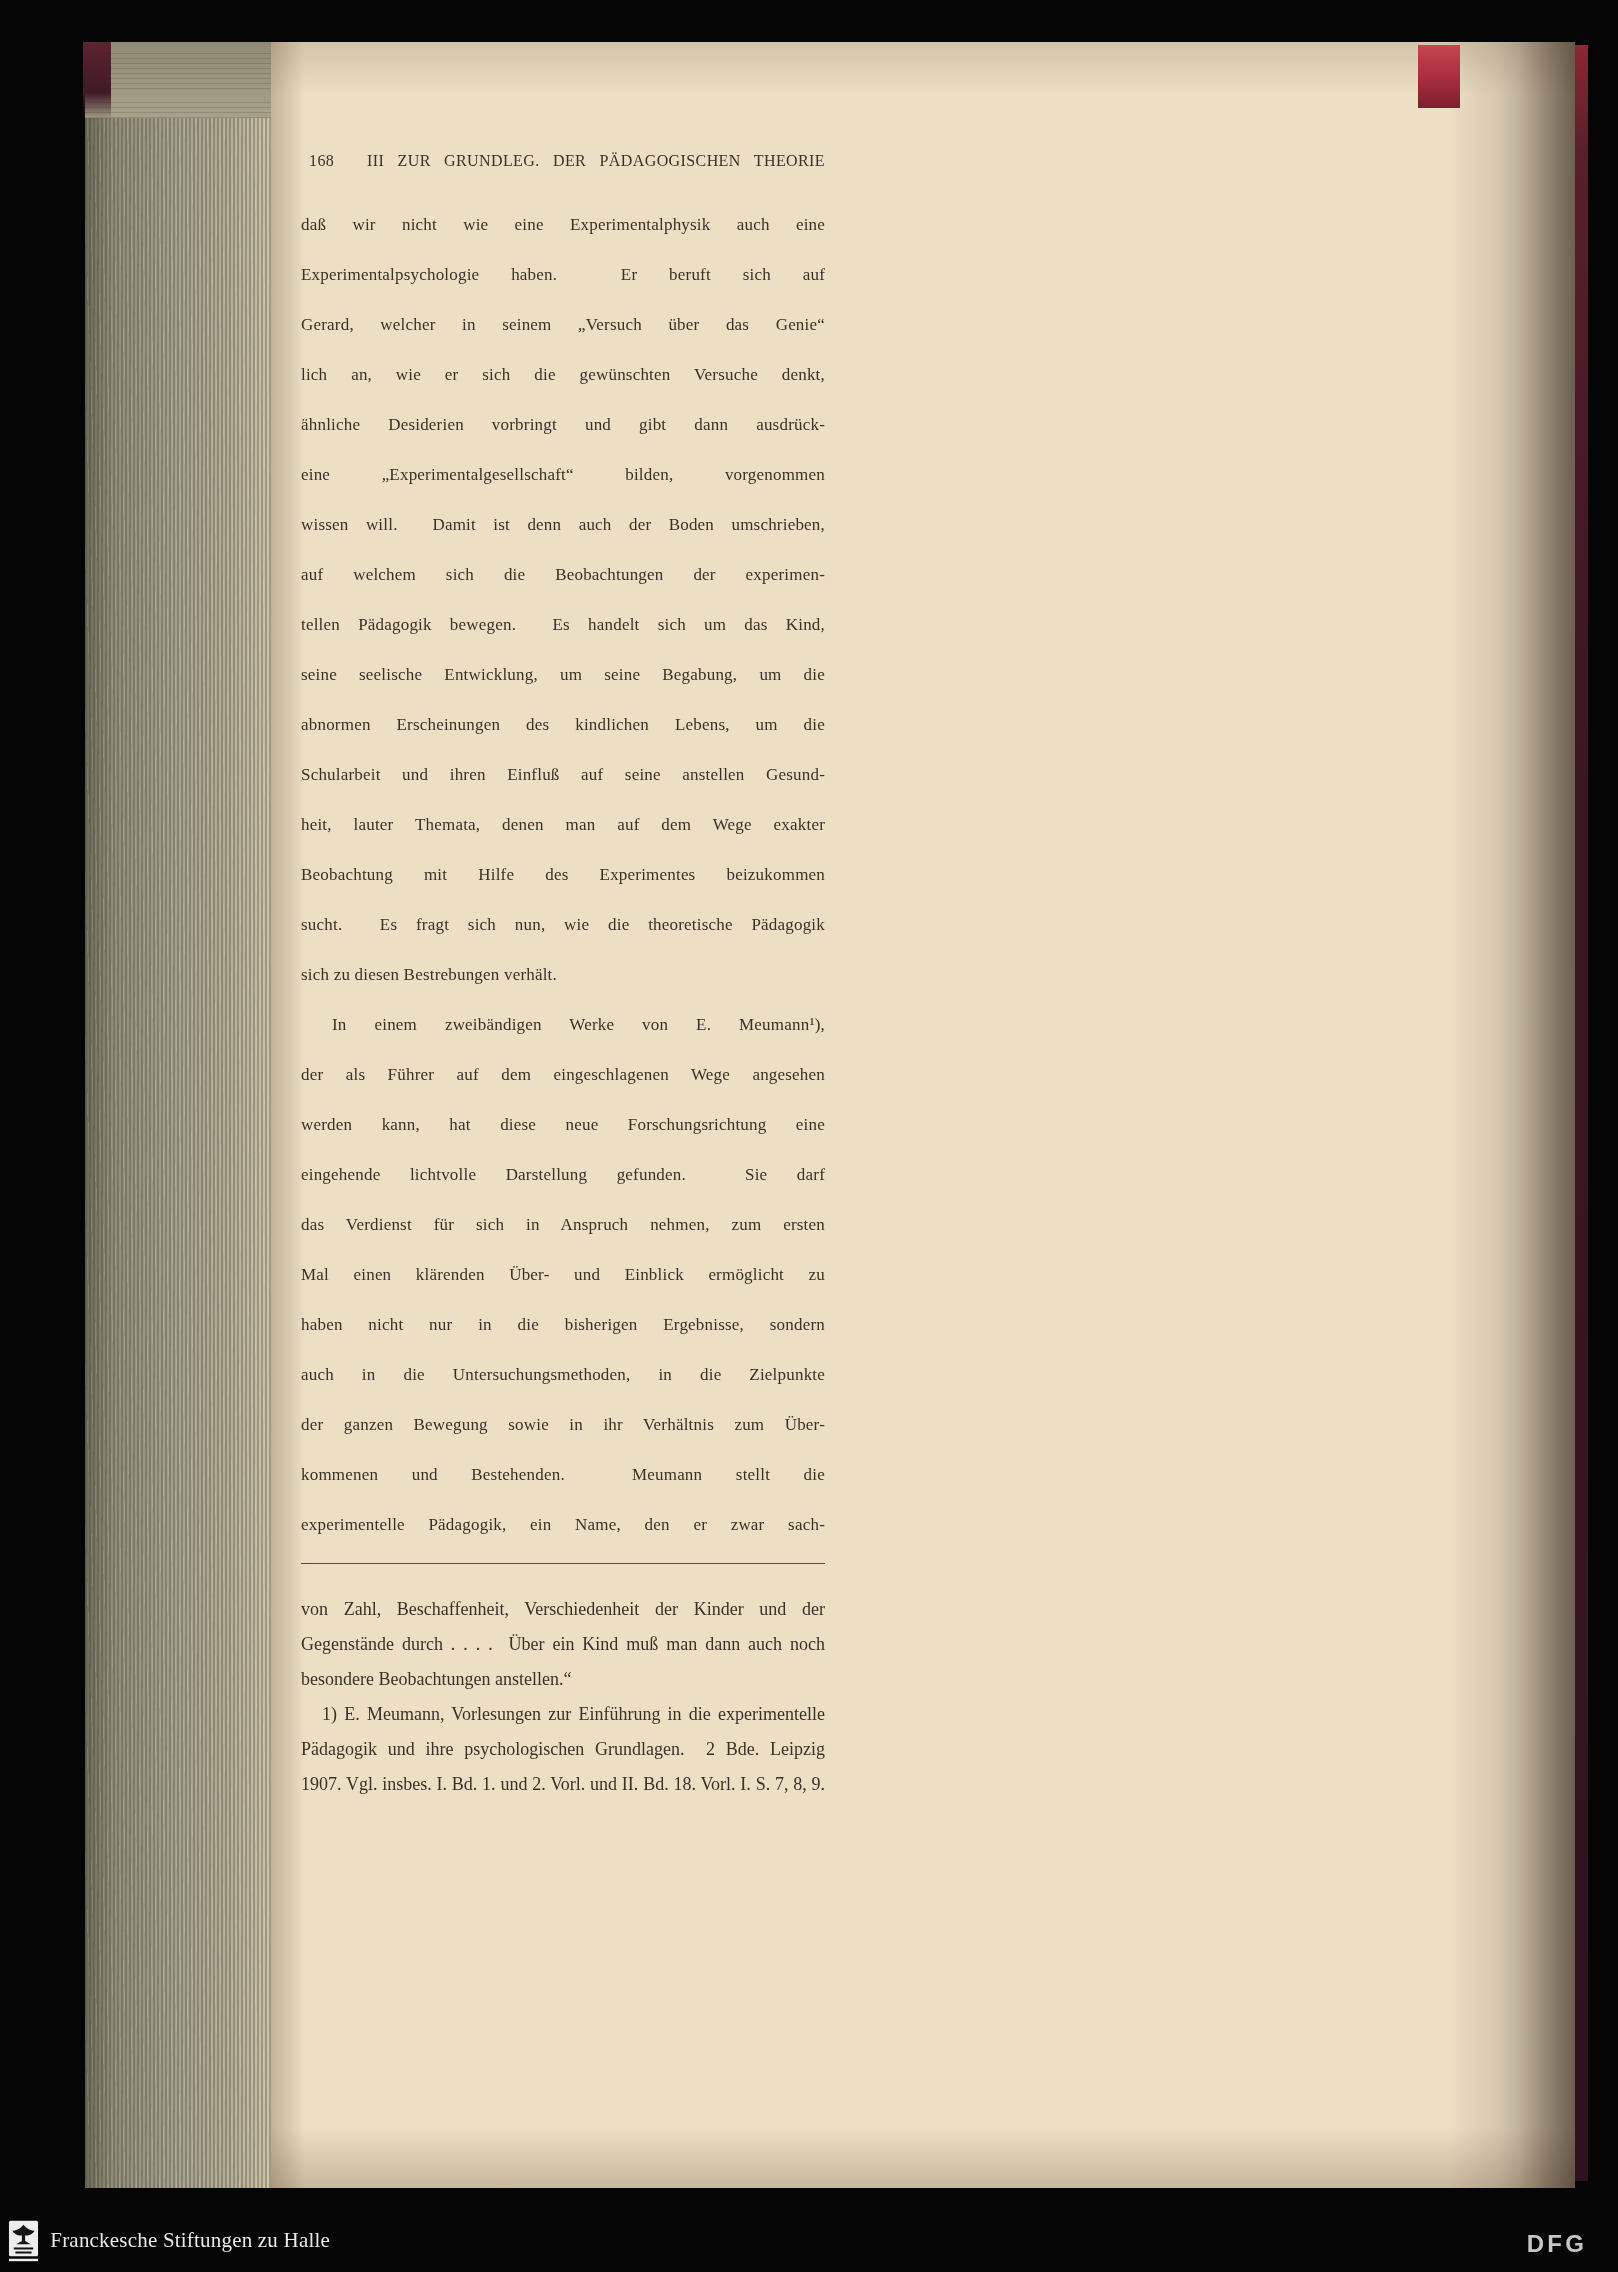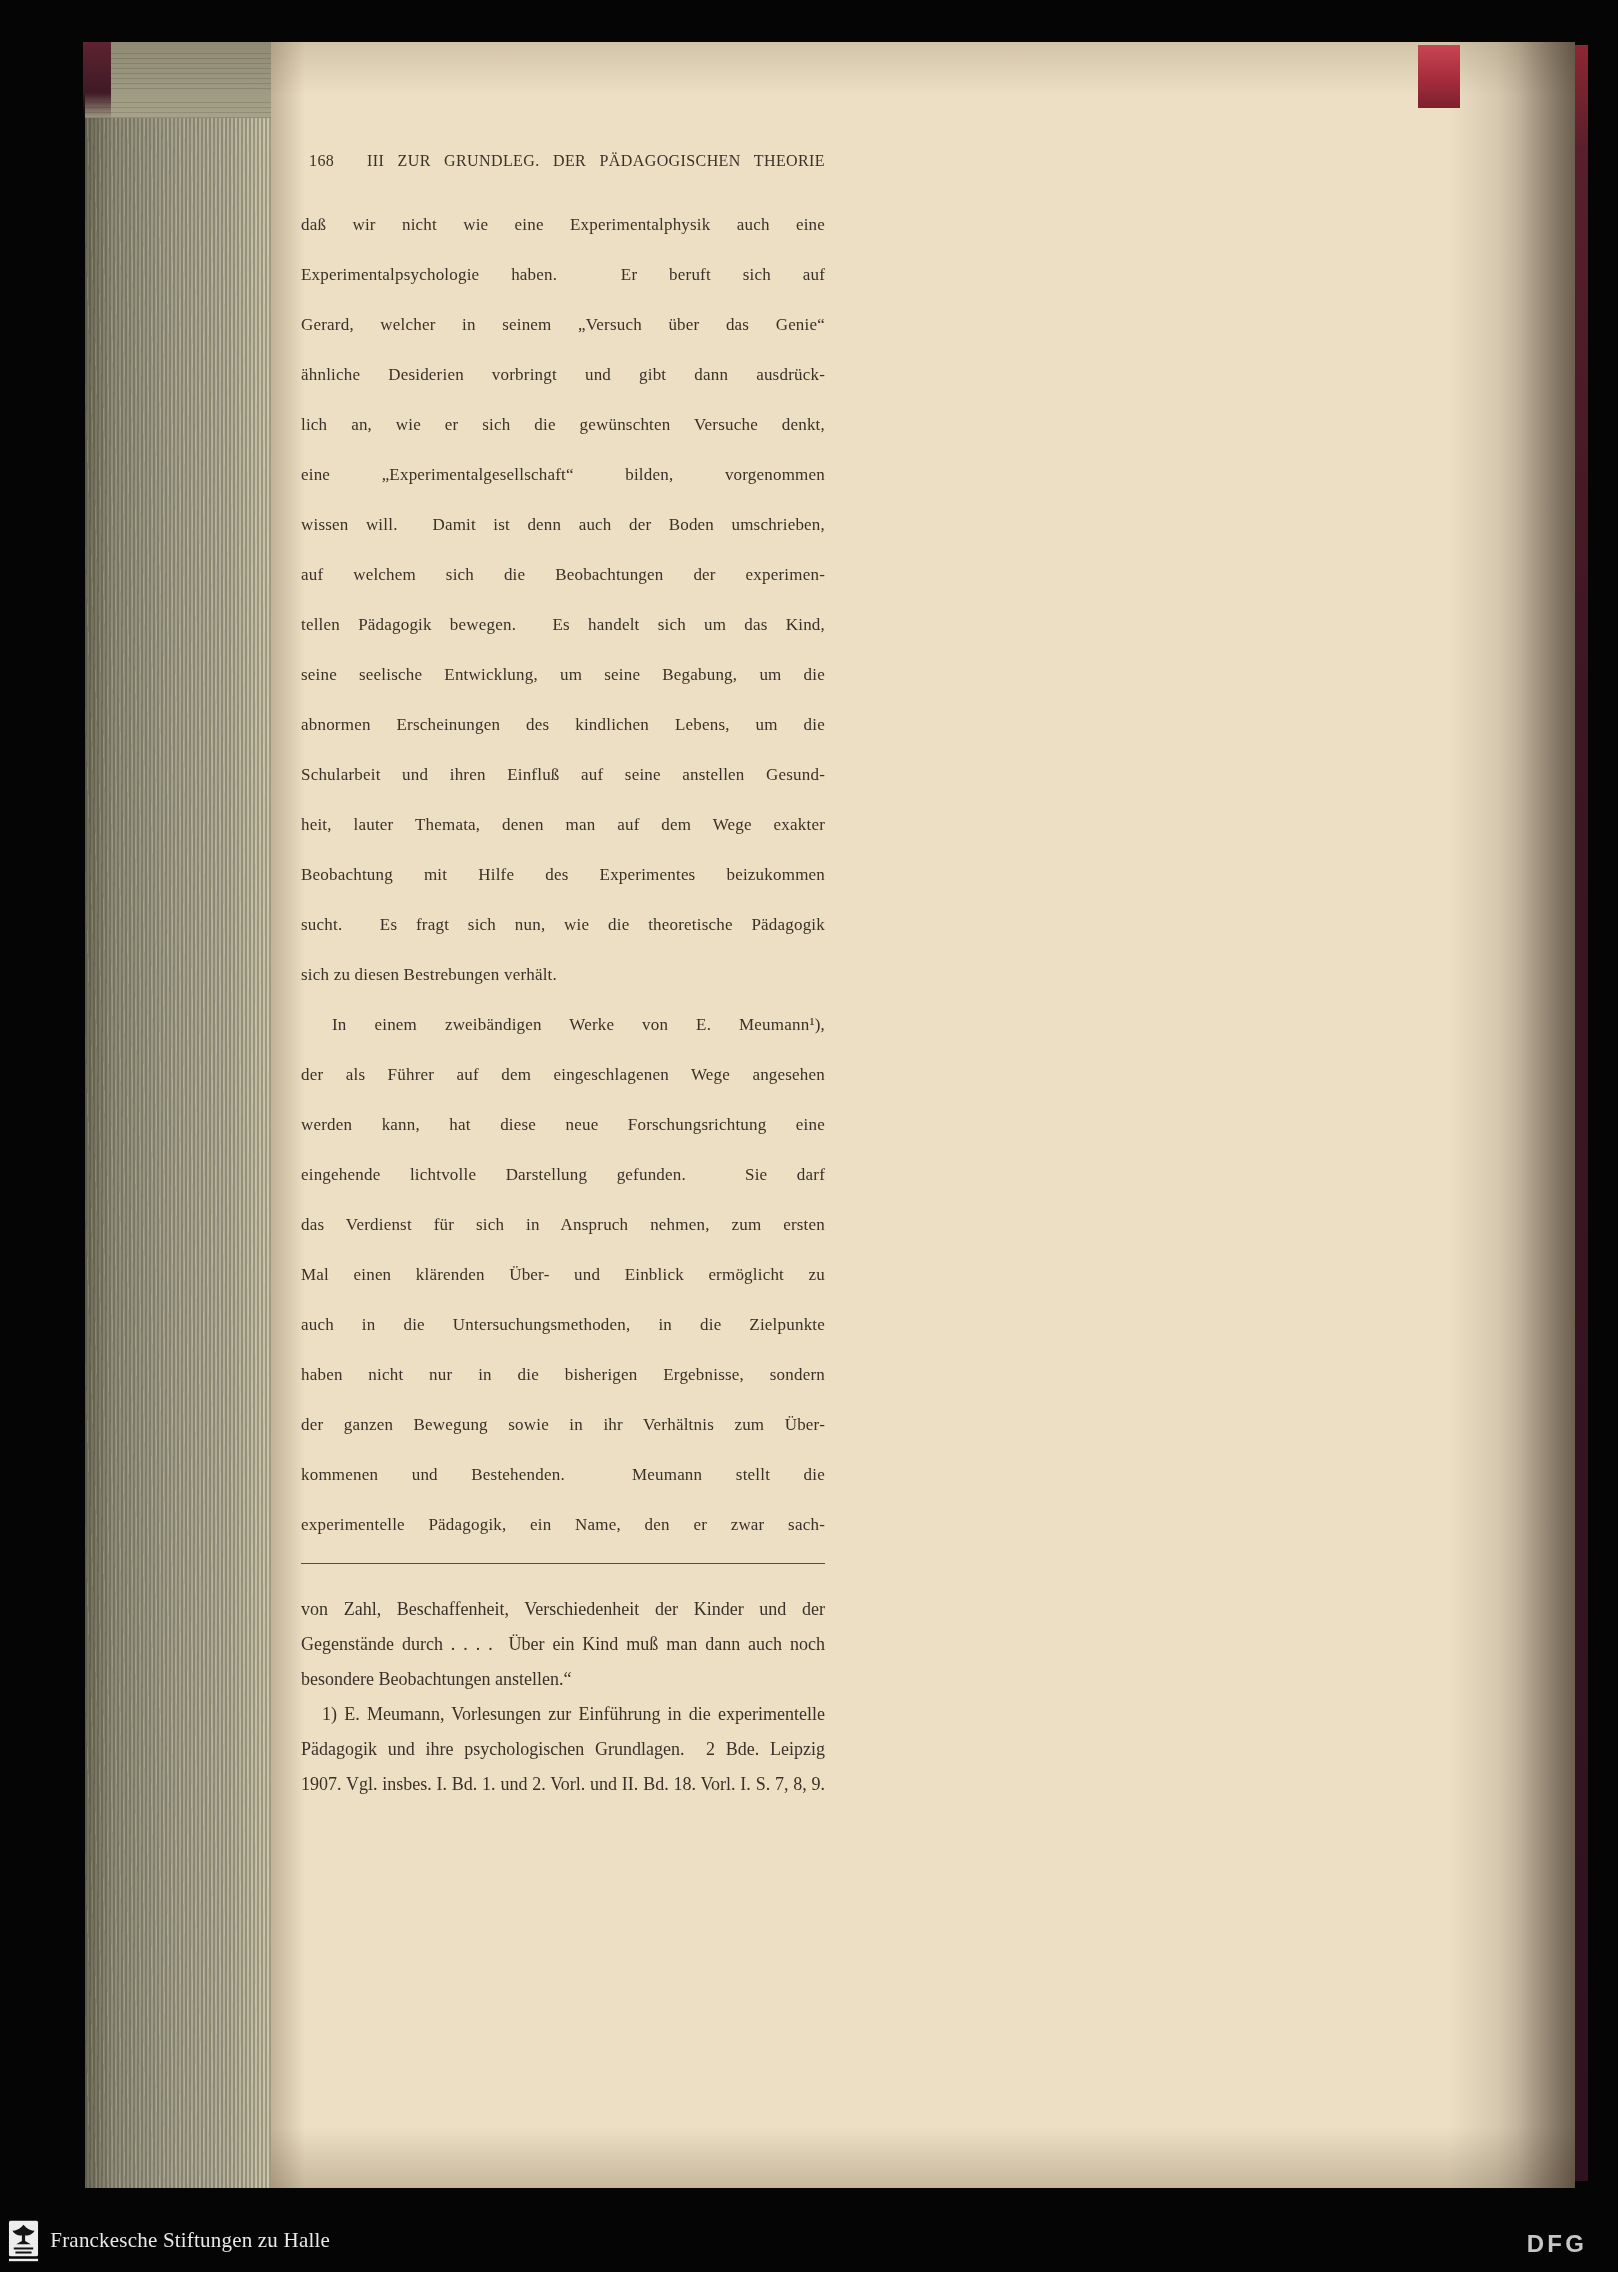--- a/index.html
+++ b/index.html
@@ -74,43 +74,43 @@
   <div class="text-block">
     <div class="running-header">
       <span class="pagenum">168</span>
       <span class="runtitle">III ZUR GRUNDLEG. DER PÄDAGOGISCHEN THEORIE</span>
     </div>
     <div class="bodytext">
         <div class="para">
           <div class="tline">daß wir nicht wie eine Experimentalphysik auch eine</div>
           <div class="tline">Experimentalpsychologie haben.  Er beruft sich auf</div>
           <div class="tline">Gerard, welcher in seinem „Versuch über das Genie“</div>
+          <div class="tline">lich an, wie er sich die gewünschten Versuche denkt,</div>
           <div class="tline">ähnliche Desiderien vorbringt und gibt dann ausdrück-</div>
-          <div class="tline">lich an, wie er sich die gewünschten Versuche denkt,</div>
           <div class="tline">eine „Experimentalgesellschaft“ bilden, vorgenommen</div>
           <div class="tline">wissen will.  Damit ist denn auch der Boden umschrieben,</div>
           <div class="tline">auf welchem sich die Beobachtungen der experimen-</div>
           <div class="tline">tellen Pädagogik bewegen.  Es handelt sich um das Kind,</div>
           <div class="tline">seine seelische Entwicklung, um seine Begabung, um die</div>
           <div class="tline">abnormen Erscheinungen des kindlichen Lebens, um die</div>
           <div class="tline">Schularbeit und ihren Einfluß auf seine anstellen Gesund-</div>
           <div class="tline">heit, lauter Themata, denen man auf dem Wege exakter</div>
           <div class="tline">Beobachtung mit Hilfe des Experimentes beizukommen</div>
           <div class="tline">sucht.  Es fragt sich nun, wie die theoretische Pädagogik</div>
           <div class="tline last">sich zu diesen Bestrebungen verhält.</div>
         </div>
         <div class="para">
           <div class="tline indent">In einem zweibändigen Werke von E. Meumann¹),</div>
           <div class="tline">der als Führer auf dem eingeschlagenen Wege angesehen</div>
           <div class="tline">werden kann, hat diese neue Forschungsrichtung eine</div>
           <div class="tline">eingehende lichtvolle Darstellung gefunden.  Sie darf</div>
           <div class="tline">das Verdienst für sich in Anspruch nehmen, zum ersten</div>
           <div class="tline">Mal einen klärenden Über- und Einblick ermöglicht zu</div>
+          <div class="tline">haben nicht nur in die bisherigen Ergebnisse, sondern</div>
           <div class="tline">auch in die Untersuchungsmethoden, in die Zielpunkte</div>
-          <div class="tline">haben nicht nur in die bisherigen Ergebnisse, sondern</div>
           <div class="tline">der ganzen Bewegung sowie in ihr Verhältnis zum Über-</div>
           <div class="tline">kommenen und Bestehenden.  Meumann stellt die</div>
           <div class="tline">experimentelle Pädagogik, ein Name, den er zwar sach-</div>
         </div>
       </div>
     <div class="footnote-rule"></div>
     <div class="footnotes">
         <div class="para">
           <div class="tline">von Zahl, Beschaffenheit, Verschiedenheit der Kinder und der</div>
           <div class="tline">Gegenstände durch . . . .  Über ein Kind muß man dann auch noch</div>

